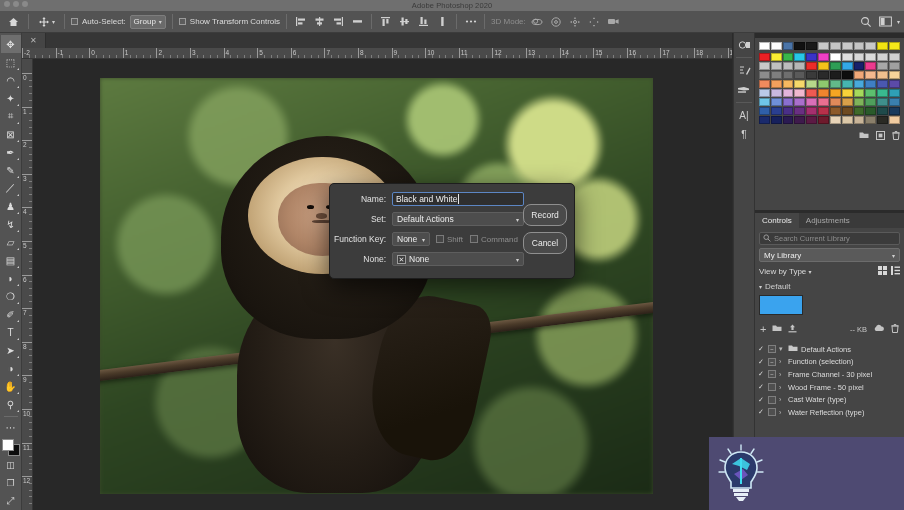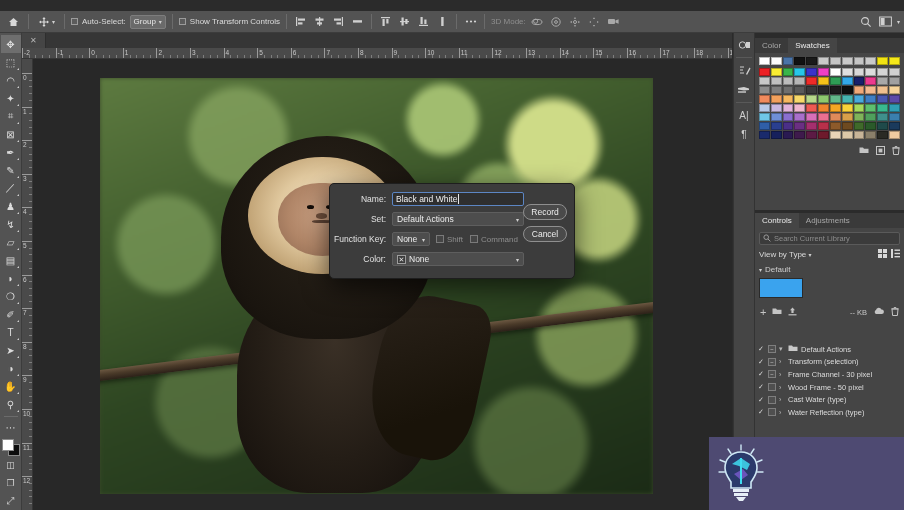--- a/index.html
+++ b/index.html
@@ -183,21 +183,21 @@
     display:flex; align-items:center; justify-content:space-between;
   }
   .sel.sm { width:38px; }
   .xbox {
     display:inline-block; width:9px; height:9px; border:1px solid #9d9d9d;
     font-size:7px; line-height:8px; text-align:center; color:#e0e0e0;
     margin-right:3px; background:#3b3b3b;
   }
   .dlg-btns { position:absolute; right:7px; top:20px; display:flex; flex-direction:column; gap:6px; }
   .dbtn {
-    width:44px; height:16px; border:1px solid #8f8f8f; border-radius:8px;
+    width:44px; height:22px; border:1px solid #8f8f8f; border-radius:8px;
     background:#4a4a4a; color:#ededed; font-size:8.5px;
     display:flex; align-items:center; justify-content:center;
   }
   .mini-cbx { width:8px; height:8px; border:1px solid #7a7a7a; background:#454545; margin-right:3px; }
 
   
   .rail {
     position:absolute; top:33px; right:149px; width:22px; height:477px;
     background:#454545; border-left:1px solid #333; border-right:1px solid #333;
     display:flex; flex-direction:column; align-items:center; padding-top:3px; gap:2px;
@@ -246,20 +246,28 @@
     position:absolute; left:709px; top:437px; width:195px; height:73px;
     background:#4e4a72; display:flex; align-items:center; gap:6px; padding-left:8px;
   }
   .wm .txt { font-size:34px; font-weight:bold; color:#3fdcf0; letter-spacing:-1px; line-height:1; }
 </style>
 </head>
 <body>
 
 <div class="app">
 
+  <div class="titlebar">
+    <div class="traffic">
+      <i></i>
+      <i></i>
+      <i></i>
+    </div>
+    <span class="t">Adobe Photoshop 2020</span>
+  </div>
 
   <div class="optbar">
     <div class="ob-home">
       <svg width="11" height="10" viewBox="0 0 11 10">
           <path d="M5.5 1 L10 5 H8.5 V9 H2.5 V5 H1 Z" fill="#d8d8d8"></path>
         </svg>
     </div>
     <span class="sep"></span>
     <div class="ob-tool">
       <svg width="12" height="12" viewBox="0 0 12 12">
@@ -747,21 +755,21 @@
         <span class="sel sm">
           <span>None</span>
           <span class="chev">▾</span>
         </span>
         <span class="mini-cbx" style="margin-left:6px"></span>
         <span class="ob-lbl dim">Shift</span>
         <span class="mini-cbx" style="margin-left:7px"></span>
         <span class="ob-lbl dim">Command</span>
       </div>
       <div class="row">
-        <span class="lab">Color:</span>
+        <span class="lab">None:</span>
         <span class="sel">
           <span style="display:flex;align-items:center">
             <span class="xbox">✕</span>
             <span>None</span>
           </span>
           <span class="chev">▾</span>
         </span>
       </div>
     </div>
     <div class="dlg-btns">
@@ -793,24 +801,20 @@
     <div class="rdiv"></div>
     <div class="ri">
       <span style="font-size:10px;color:#cfcfcf;">A|</span>
     </div>
     <div class="ri">
       <span style="font-size:10px;color:#cfcfcf;">¶</span>
     </div>
   </div>
 
   <div class="dock" style="top:38px; height:172px;">
-    <div class="dock-tabs" id="colorTabs">
-        <div class="dtab">Color</div>
-        <div class="dtab on">Swatches</div>
-      </div>
     <div class="dock-body">
       <div class="sw-strip" id="recentSwatches">
           <i style="background: rgb(255, 255, 255);"></i>
           <i style="background: rgb(252, 252, 252);"></i>
           <i style="background: rgb(74, 116, 168);"></i>
           <i style="background: rgb(17, 17, 17);"></i>
           <i style="background: rgb(26, 26, 26);"></i>
           <i style="background: rgb(201, 201, 201);"></i>
           <i style="background: rgb(196, 196, 196);"></i>
           <i style="background: rgb(201, 201, 201);"></i>
@@ -947,20 +951,24 @@
     <div class="dock-body">
       <div class="lib-search">
         <span>
           <svg width="8" height="8" viewBox="0 0 8 8">
               <circle cx="3.2" cy="3.2" r="2.3" fill="none" stroke="#9a9a9a"></circle>
               <line x1="5" y1="5" x2="7.4" y2="7.4" stroke="#9a9a9a"></line>
             </svg>
         </span>
         <span>Search Current Library</span>
       </div>
+      <div class="lib-sel">
+        <span>My Library</span>
+        <span class="chev">▾</span>
+      </div>
       <div class="lib-view">
         <span>
           <span>View by Type</span>
           <span class="chev">▾</span>
         </span>
         <span style="display:flex;gap:4px">
           <span>
             <svg width="9" height="9" viewBox="0 0 9 9">
                 <rect x="0" y="0" width="4" height="4" fill="#d8d8d8"></rect>
                 <rect x="5" y="0" width="4" height="4" fill="#d8d8d8"></rect>
@@ -1021,21 +1029,21 @@
           <span class="ar">▾</span>
           <span><svg width="10" height="8" viewBox="0 0 10 8">
               <path d="M0.5 1.5 H4 L5 2.8 H9.5 V7 H0.5 Z" fill="#c9c9c9"></path>
             </svg></span>
           <span>Default Actions</span>
         </div>
         <div class="act-row">
           <span class="ck">✓</span>
           <span class="bx">−</span>
           <span class="ar">›</span>
-          <span>Transform (selection)</span>
+          <span>Function (selection)</span>
         </div>
         <div class="act-row">
           <span class="ck">✓</span>
           <span class="bx">−</span>
           <span class="ar">›</span>
           <span>Frame Channel - 30 pixel</span>
         </div>
         <div class="act-row">
           <span class="ck">✓</span>
           <span class="bx"></span>

